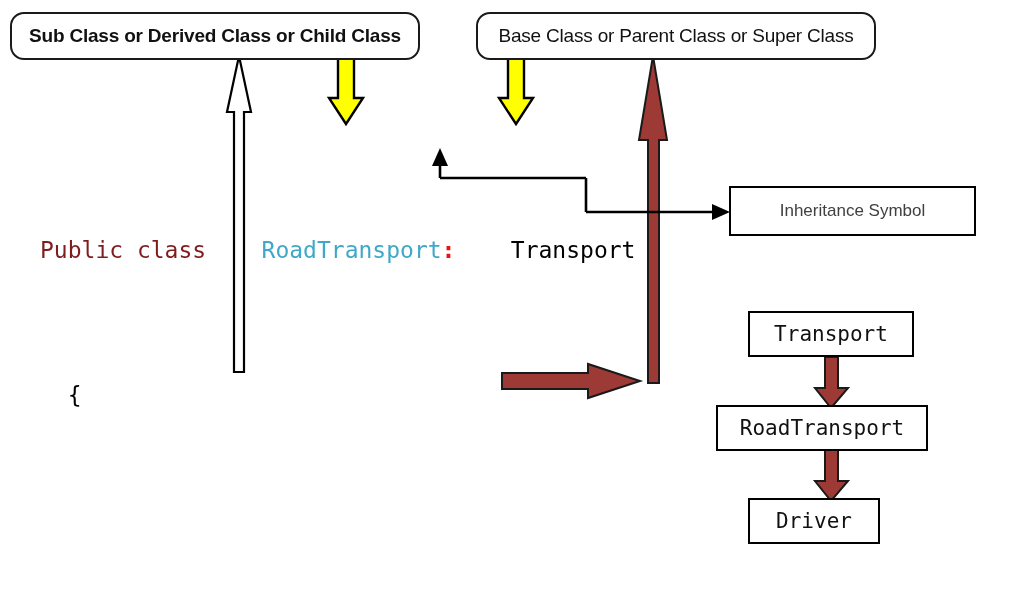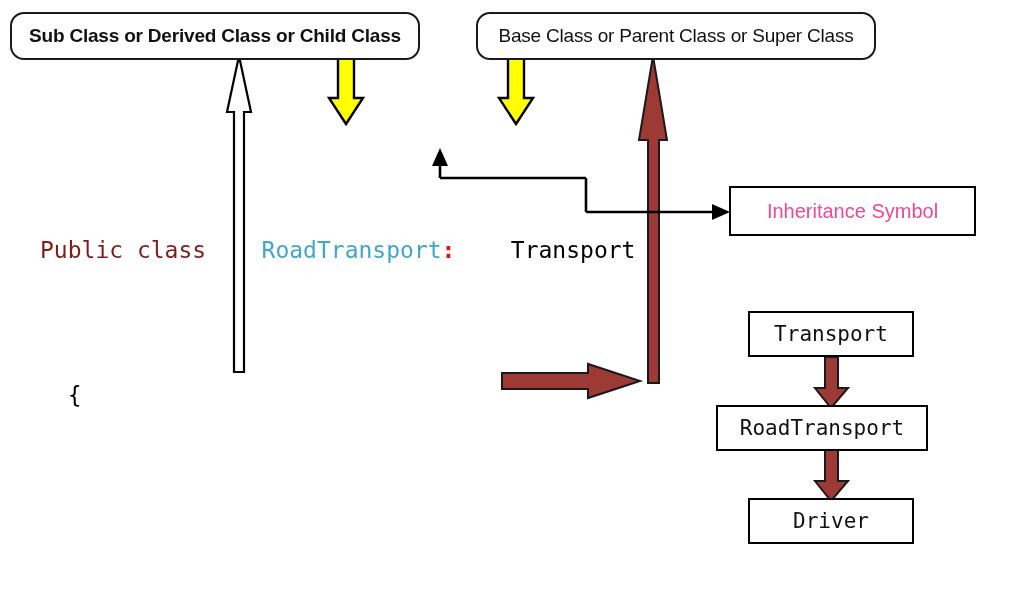--- a/index.html
+++ b/index.html
@@ -50,22 +50,22 @@
     border: 2px solid #000000;
     background: #ffffff;
     display: flex;
     align-items: center;
     justify-content: center;
     white-space: nowrap;
     z-index: 6;
   }
   .rect-box.sans {
     font-family: "Liberation Sans", sans-serif;
-    font-size: 20px;
-    color: #ec4899;
+    font-size: 17px;
+    color: #404040;
   }
   .rect-box.mono {
     font-family: "DejaVu Sans Mono", monospace;
     font-size: 21px;
     color: #111111;
   }
 
   
   #code {
     position: absolute;
@@ -201,21 +201,21 @@
   </div>
 
   <div class="rect-box mono" style="left:748px; top:311px; width:166px; height:46px;">
     <span>Transport</span>
   </div>
 
   <div class="rect-box mono" style="left:716px; top:405px; width:212px; height:46px;">
     <span>RoadTransport</span>
   </div>
 
-  <div class="rect-box mono" style="left:748px; top:498px; width:166px; height:46px;">
+  <div class="rect-box mono" style="left:748px; top:498px; width:132px; height:46px;">
     <span>Driver</span>
   </div>
 
   <div id="code">
 
     
     <div class="code-line"><span class="kw">Public class</span><span class="plain">    </span><span class="type">RoadTransport</span><span class="colon-r">:</span><span class="plain">    </span><span class="plain">Transport</span></div>
 
     
     <div class="code-line"><span class="plain">  </span><span class="plain">{</span></div>

